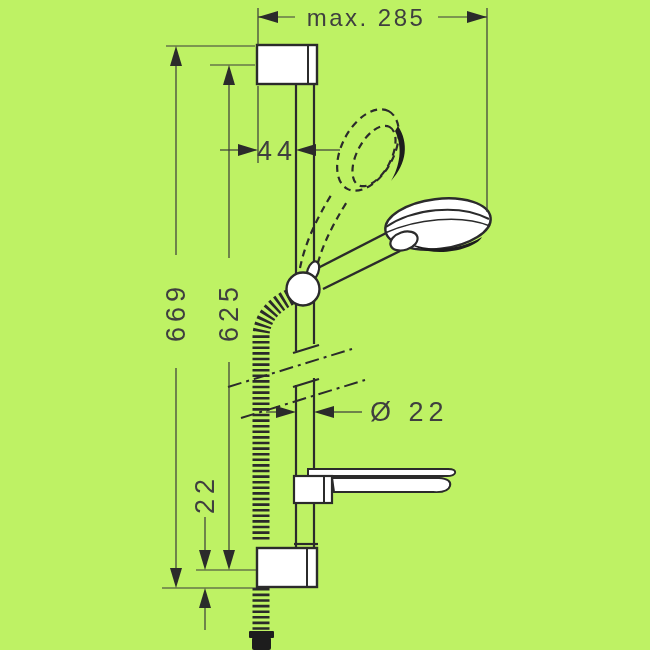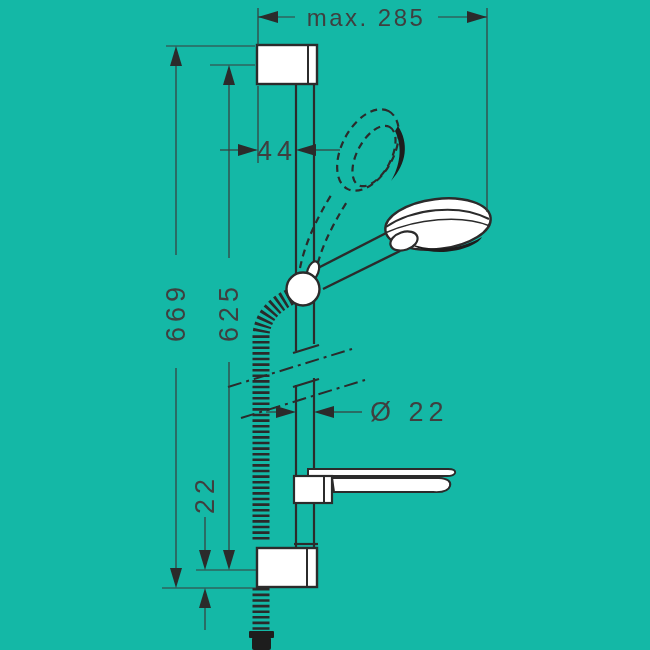--- a/index.html
+++ b/index.html
@@ -1,17 +1,17 @@
 <!DOCTYPE html>
 <html><head>
 <meta charset="utf-8">
 <style>
   html,body{margin:0;padding:0;background:#f4f4f4;}
   .canvas{
-    width:650px;height:650px;background:#14b8a6;position:relative;margin:0 auto;
+    width:650px;height:650px;background:#bef264;position:relative;margin:0 auto;
     font-family:"Liberation Sans", sans-serif;
   }
   svg{display:block;}
   text{
     font-family:"Liberation Sans","DejaVu Sans",sans-serif;
     fill:#3f3f3f;
   }
   .dim-text{font-size:27px;letter-spacing:5px;}
   .dim-text-sm{font-size:24px;letter-spacing:2.5px;}
 </style>

